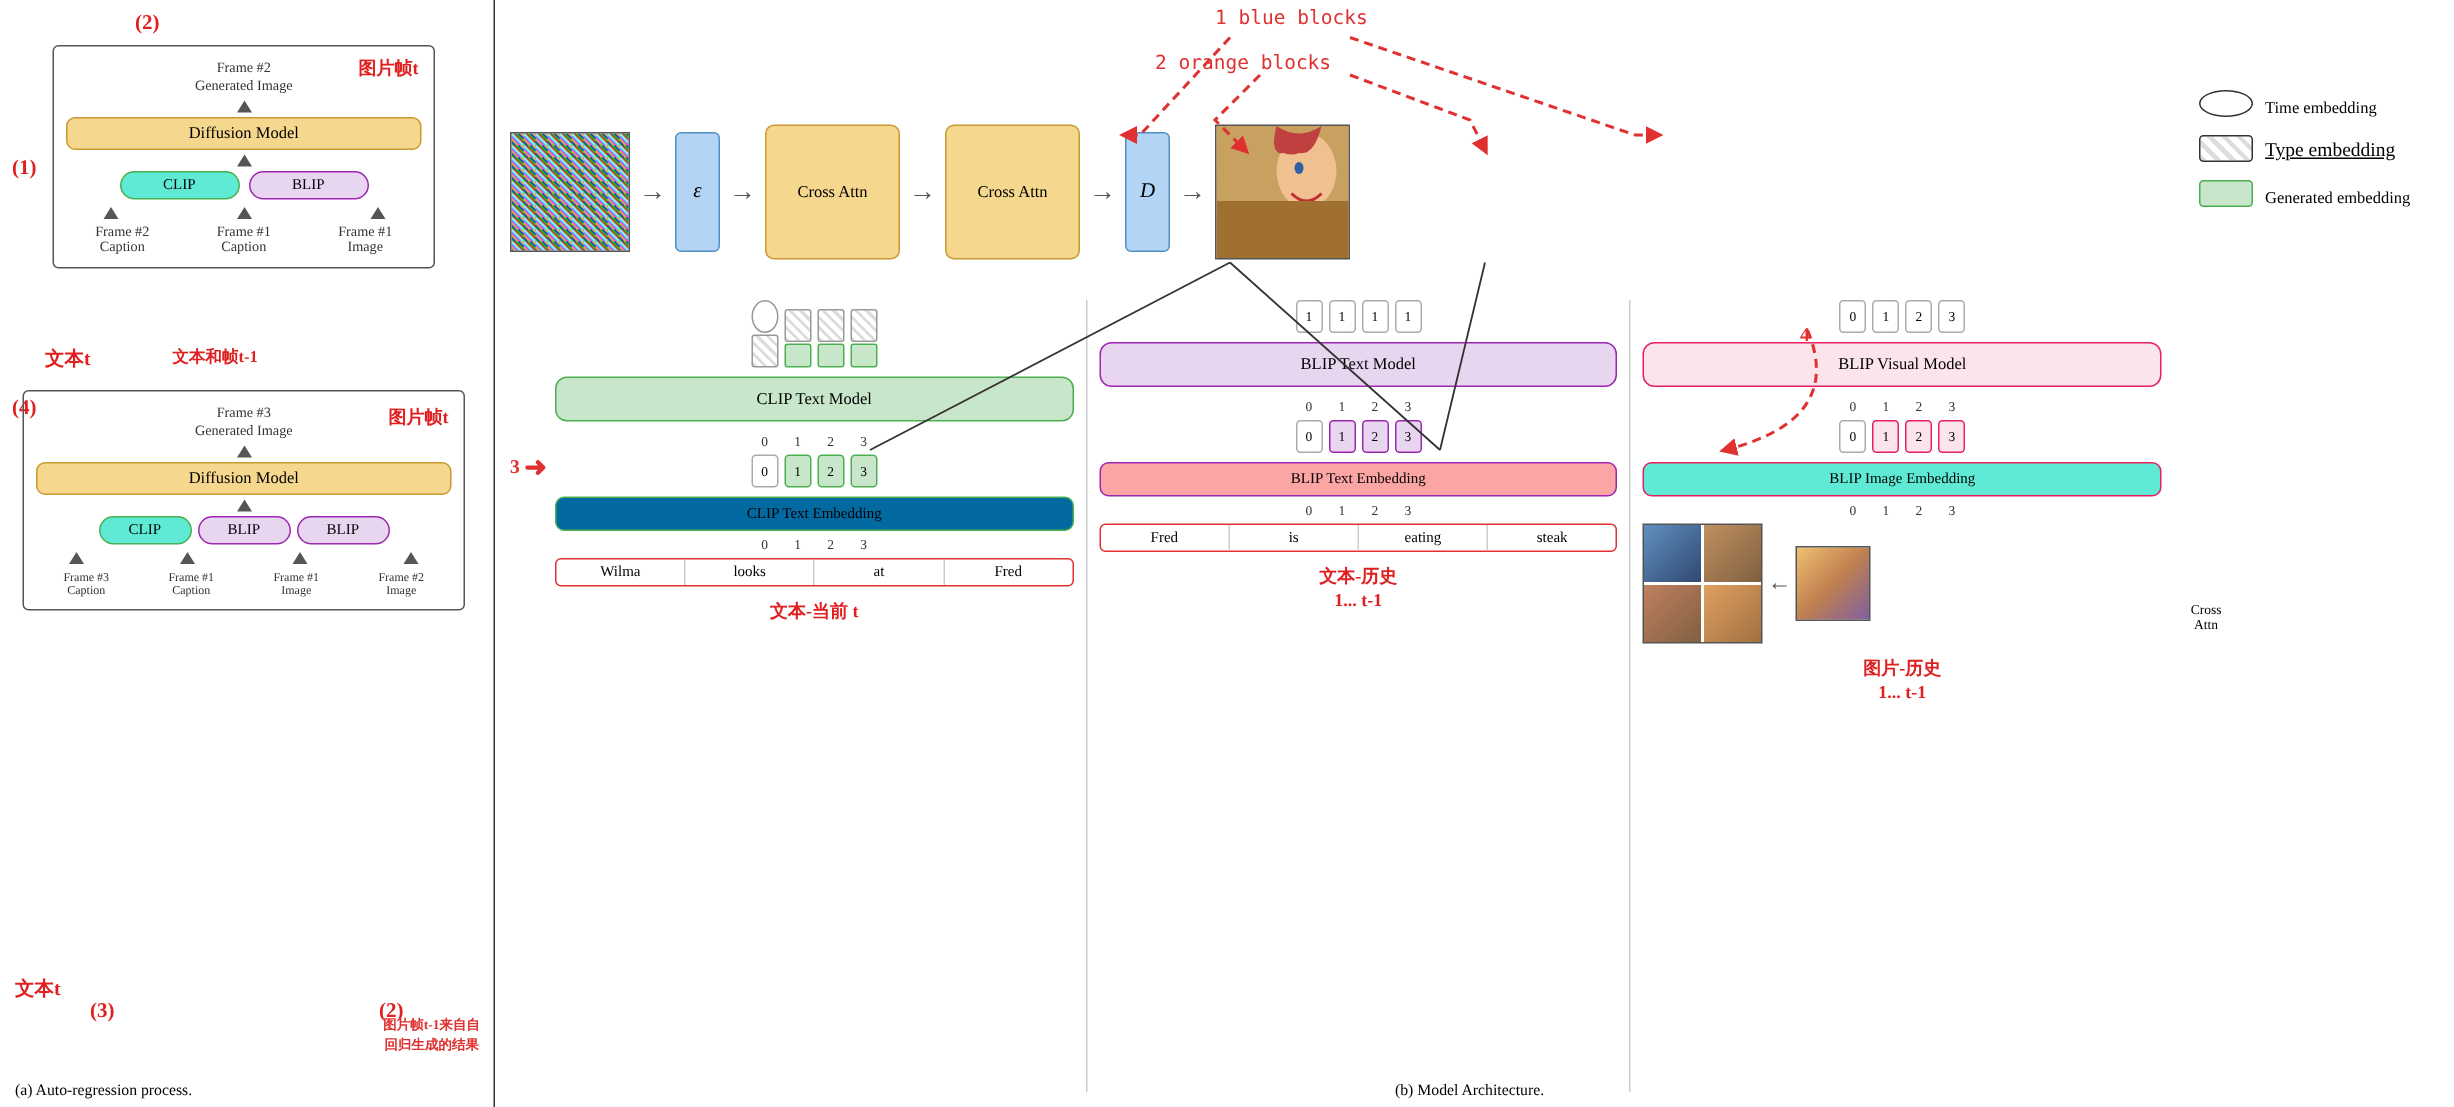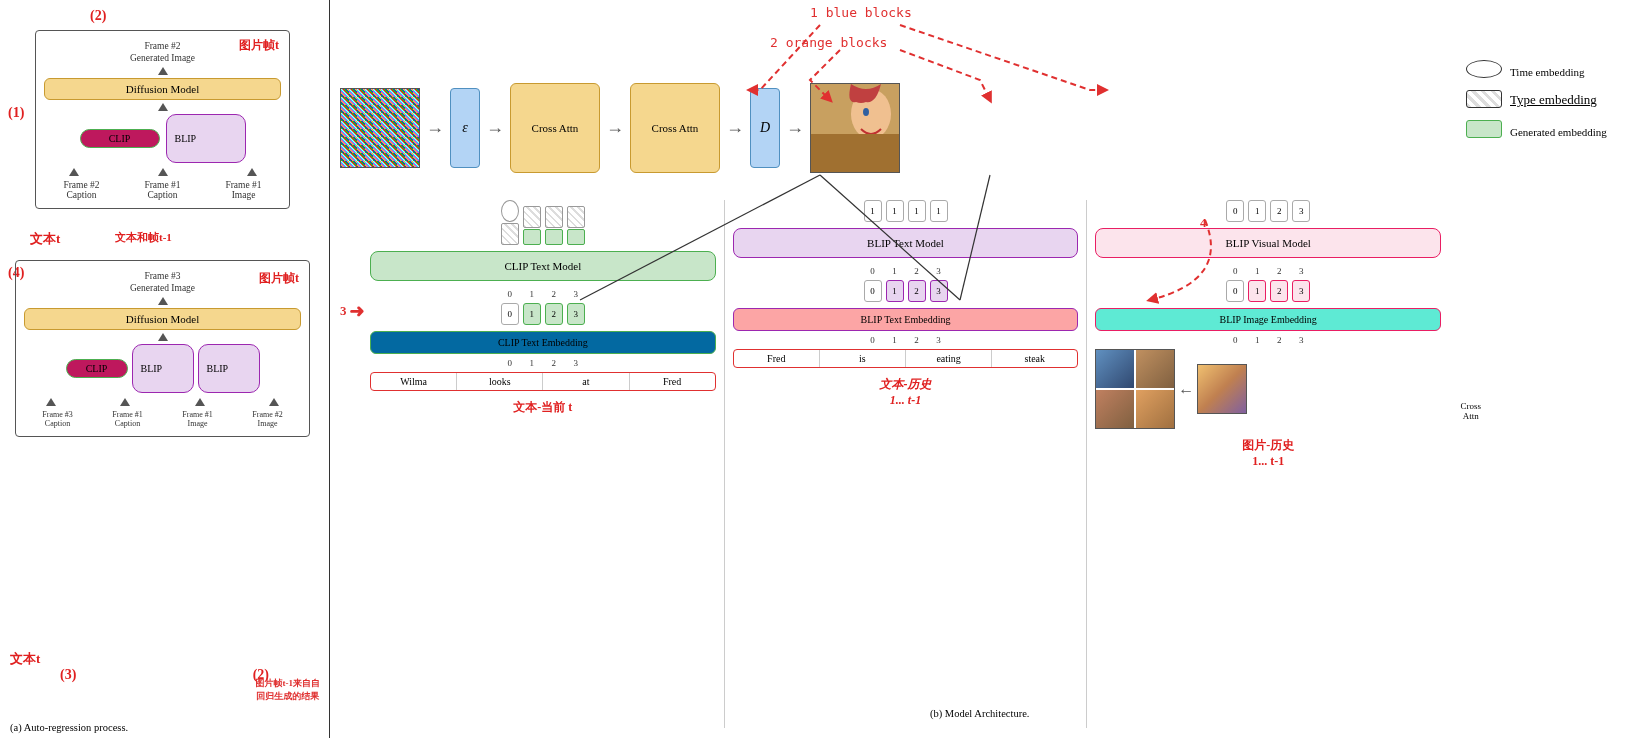--- a/index.html
+++ b/index.html
@@ -42,33 +42,33 @@
     
     .box-orange {
       background: #f5d78e;
       border: 1.5px solid #c89a30;
       border-radius: 6px;
       text-align: center;
       padding: 4px 8px;
       font-size: 11px;
     }
     .box-green {
-      background: #be185d;
+      background: #5eead4;
       border: 1.5px solid #4caf50;
       border-radius: 10px;
       text-align: center;
       padding: 3px 8px;
       font-size: 10px;
     }
     .box-purple {
       background: #e8d5f0;
       border: 1.5px solid #9c27b0;
       border-radius: 10px;
-      text-align: left;
-      padding: 18px 8px;
+      text-align: center;
+      padding: 3px 8px;
       font-size: 10px;
     }
 
     .flex-row {
       display: flex;
       align-items: center;
       justify-content: center;
       gap: 6px;
     }
     .flex-col {
@@ -643,21 +643,21 @@
             <div class="text-cell">is</div>
             <div class="text-cell">eating</div>
             <div class="text-cell">steak</div>
           </div>
 
           <div style="position:absolute; right:-40px; top:40%; transform:translateY(-50%); font-size:9px; text-align:center;">
             Cross<br>Attn
           </div>
 
           <div style="text-align:center; margin-top:4px;">
-            <span class="label-chinese" style="font-size:12px;font-style:italic;">文本-历史<br>1... t-1</span>
+            <span class="label-chinese" style="font-size:12px;">文本-历史<br>1... t-1</span>
           </div>
         </div>
 
         <div class="section-divider"></div>
 
         <div class="embed-col">
 
           <div class="token-row">
             <div class="token-num">0</div>
             <div class="token-num">1</div>
@@ -708,21 +708,21 @@
           </div>
 
           <div style="text-align:center; margin-top:4px;">
             <span class="label-chinese" style="font-size:12px;">图片-历史<br>1... t-1</span>
           </div>
         </div>
 
       </div>
     </div>
 
-    <div style="position:absolute; bottom:19px; left:600px;">
+    <div style="position:absolute; bottom:5px; left:600px;">
       <span style="font-size:10.5px;">(b) Model Architecture.</span>
     </div>
 
     <div class="legend-panel">
       <div class="legend-item">
         <div class="legend-shape-oval"></div>
         <span style="font-size:11px;">Time embedding</span>
       </div>
       <div class="legend-item">
         <div class="legend-shape-hatched"></div>

